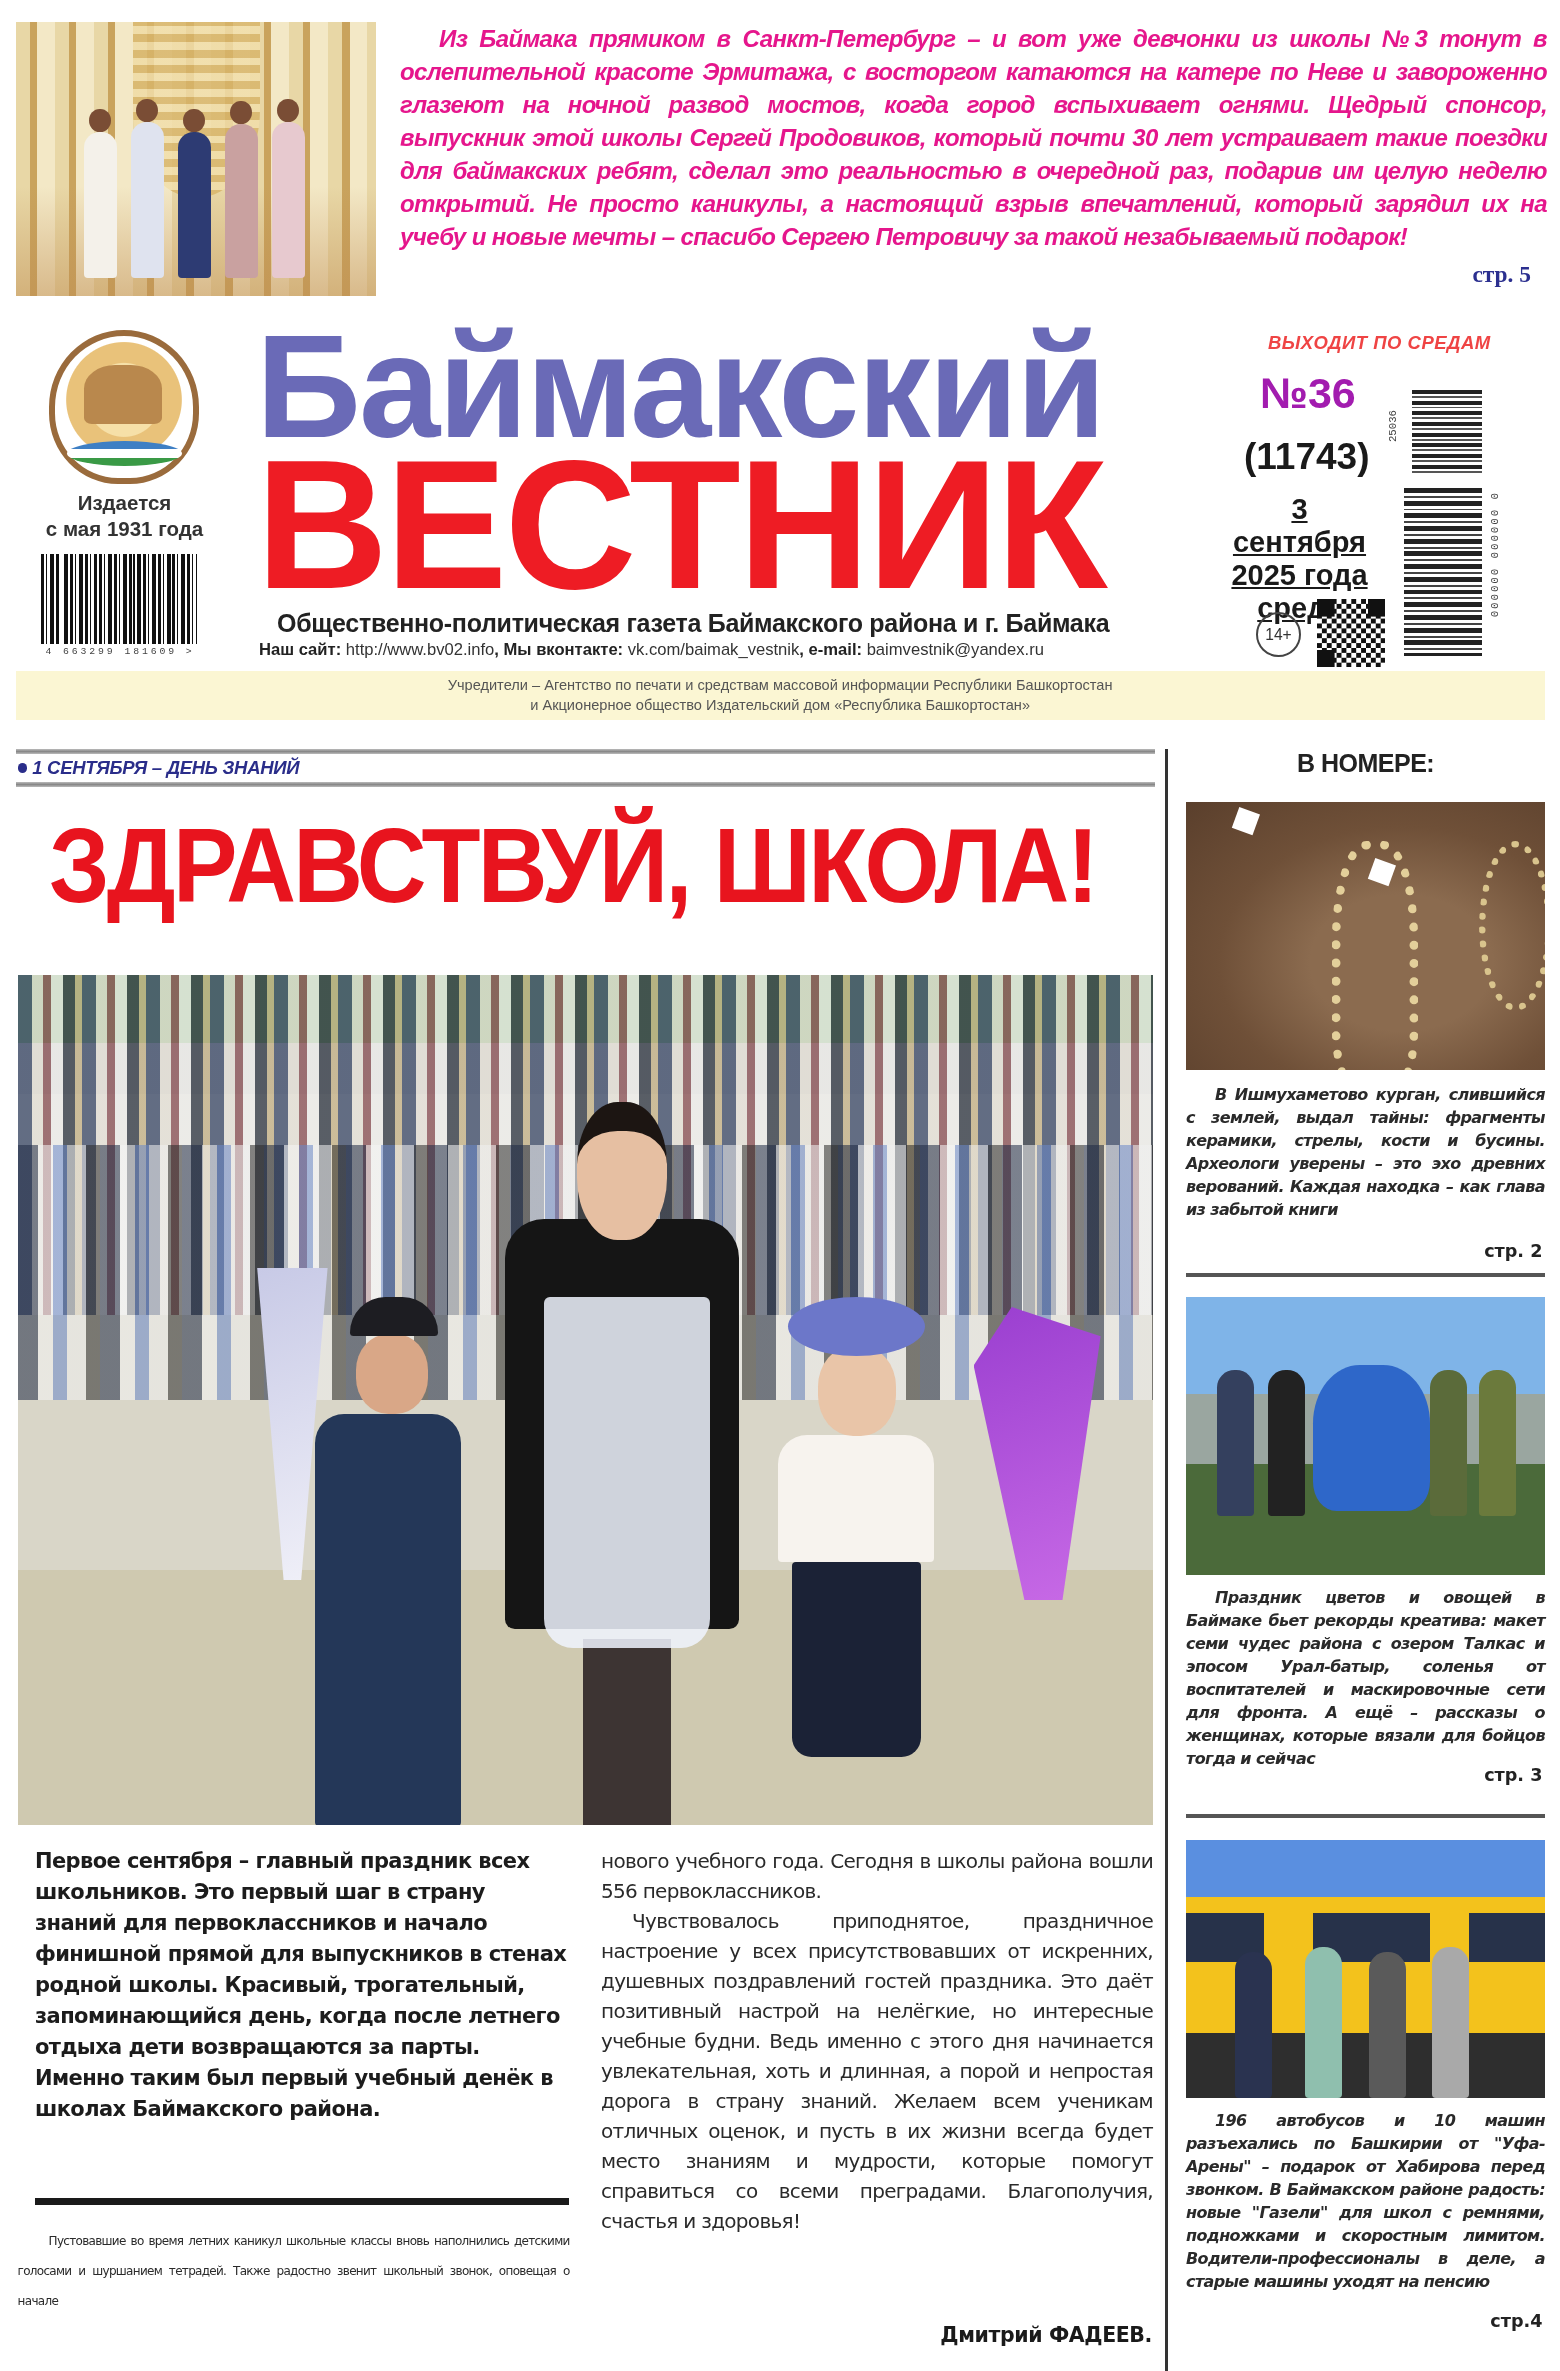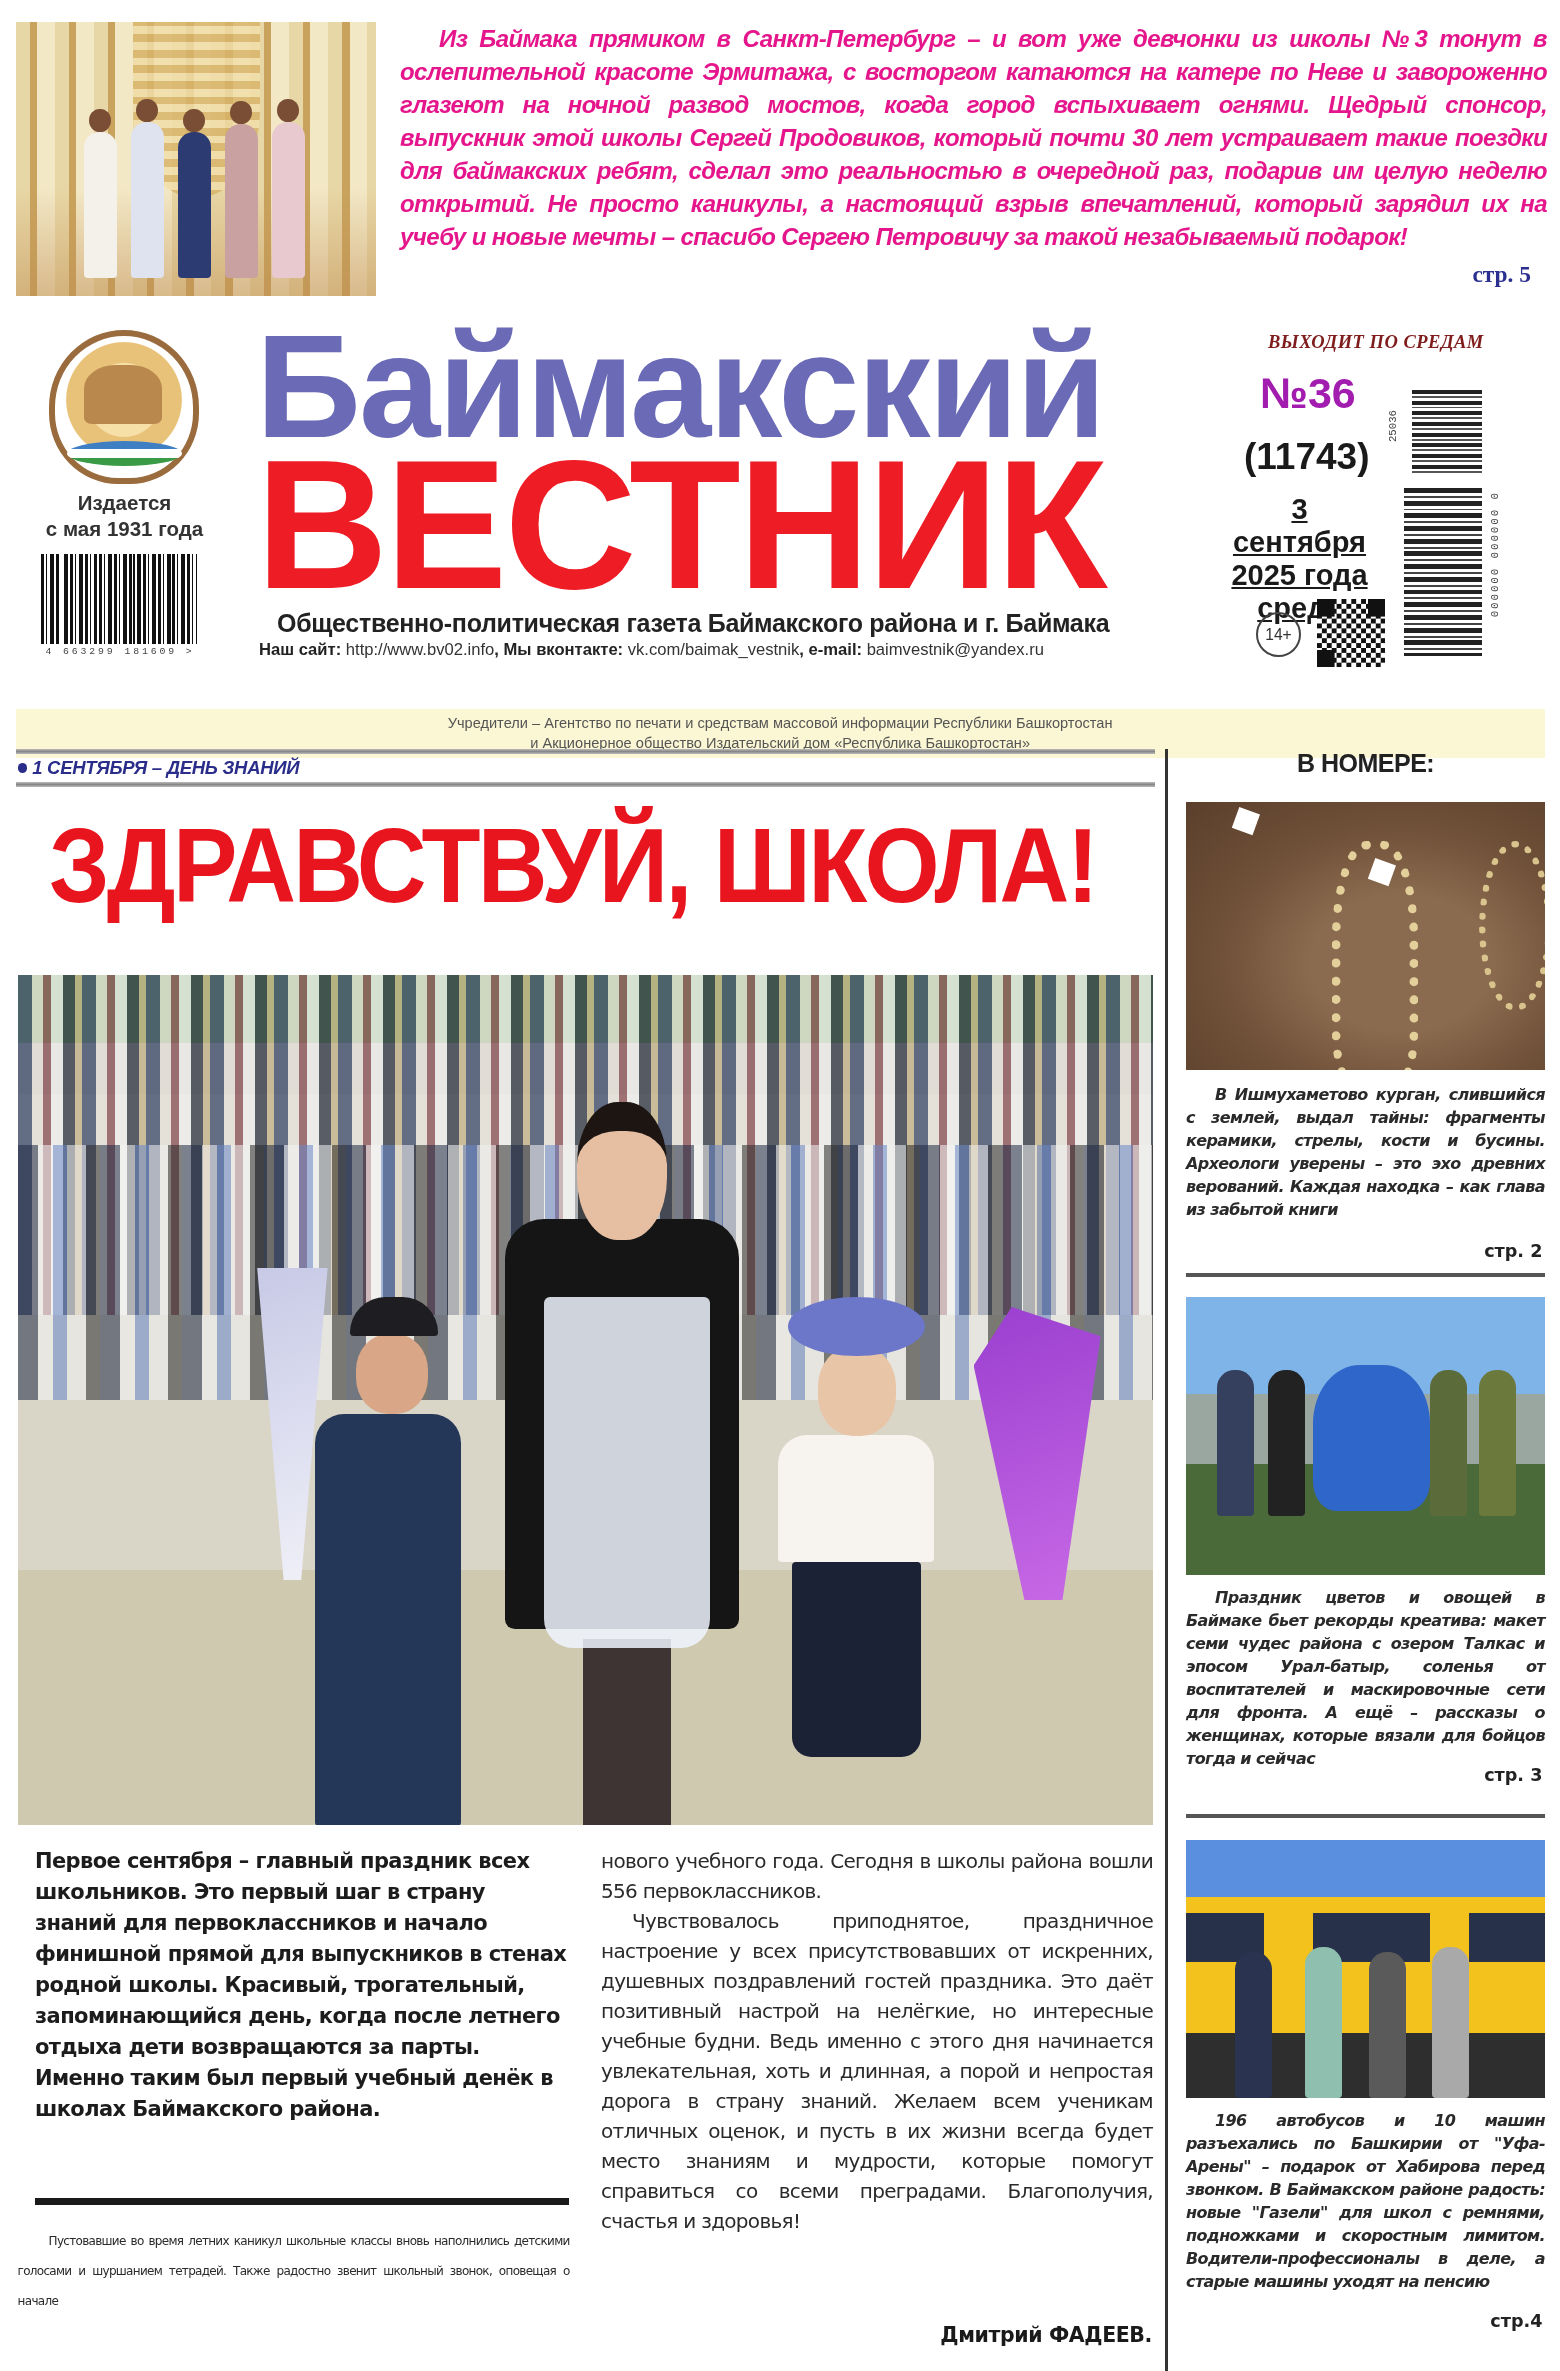--- a/index.html
+++ b/index.html
@@ -33,40 +33,40 @@
   .barcode-left-num { left:37px; top:646px; width:166px; font-size:9.8px; letter-spacing:2.9px; color:#444; font-family:"Liberation Mono", monospace; text-align:center; }
 
   .title1 { left:256px; top:314px; font-family:"Liberation Sans", sans-serif; font-weight:bold; color:#6a6ab7;
     font-size:146px; line-height:146px; letter-spacing:-2px; }
   .title2 { left:256px; top:437px; font-family:"Liberation Sans", sans-serif; font-weight:bold; color:#ee1c24;
     font-size:183px; line-height:176px; letter-spacing:-2.9px; }
   .subtitle { left:259px; top:609px; font-family:"Liberation Sans", sans-serif; font-weight:bold; font-size:25px; color:#222; letter-spacing:-0.3px;margin-left:18px; }
   .siteline { left:259px; top:640px; font-family:"Liberation Sans", sans-serif; font-size:16.6px; color:#333; }
   .siteline b { color:#222; }
 
-  .weekly { left:1268px; top:332px; font-family:Liberation Serif, serif; font-weight:bold; font-style:italic; font-size:18.5px; color:#7f1d1d; letter-spacing:0.5px; }
+  .weekly { left:1268px; top:332px; font-family:Liberation Sans, sans-serif; font-weight:bold; font-style:italic; font-size:18.5px; color:#ef4444; letter-spacing:0.5px; }
   .issue-no { left:1260px; top:369px; font-family:"Liberation Sans", sans-serif; font-weight:bold; font-size:43px; color:#a21caf; }
   .issue-total { left:1244px; top:436px; font-family:"Liberation Sans", sans-serif; font-weight:bold; font-size:37px; color:#1a1a1a; }
   .issue-date { left:1231px; top:493px; width:137px; text-align:center; font-family:"Liberation Sans", sans-serif; font-weight:bold; font-size:29px; line-height:33px; color:#1a1a1a;text-decoration:underline; }
   .age { left:1256px; top:612px; width:41px; height:41px; border:2px solid #444; border-radius:50%; text-align:center; line-height:41px; font-size:15.6px; color:#333; font-family:"Liberation Sans", sans-serif; }
   .qr { left:1317px; top:599px; width:68px; height:68px;
     background:
       linear-gradient(#111,#111) 0 0/17.6px 17.6px no-repeat,
       linear-gradient(#111,#111) 51px 0/17.6px 17.6px no-repeat,
       linear-gradient(#111,#111) 0 51px/17.6px 17.6px no-repeat,
       repeating-conic-gradient(#111 0 25%, #fff 0 50%) 0 0/9.8px 9.8px; }
   .barcode-r1 { left:1412px; top:390px; width:70px; height:84px;
     background:repeating-linear-gradient(180deg,#222 0 3.9px,#fff 3.9px 5.9px,#555 5.9px 7.8px,#fff 7.8px 10.7px); }
   .barcode-r2 { left:1404px; top:488px; width:78px; height:168px;
     background:repeating-linear-gradient(180deg,#222 0 4.9px,#fff 4.9px 7.8px,#444 7.8px 9.8px,#fff 9.8px 12.7px); }
   .barcode-r1-num { left:1387px; top:410px; font-size:10.7px; color:#444; writing-mode:vertical-rl; transform:rotate(180deg); font-family:"Liberation Mono", monospace; }
   .barcode-r2-num { left:1488px; top:493px; font-size:10.7px; color:#444; writing-mode:vertical-rl; font-family:"Liberation Mono", monospace; letter-spacing:2px; }
 
   .founders { left:15.6px; top:671px; width:1529px; height:49px; background:#fbf6d3; text-align:center;
-    font-family:"Liberation Sans", sans-serif; font-size:14.6px; line-height:20.5px; color:#555; padding-top:3.9px; box-sizing:border-box;margin-top:38px; }
+    font-family:"Liberation Sans", sans-serif; font-size:14.6px; line-height:20.5px; color:#555; padding-top:3.9px; box-sizing:border-box; }
 
   
   .rule-gray { height:4.9px; background:linear-gradient(180deg,#bbb,#888,#bbb); }
   .rule-top { left:15.6px; top:749px; width:1139px; }
   .rule-bottom { left:15.6px; top:782px; width:1139px; }
   .section-label { left:17.6px; top:757px; font-family:"Liberation Sans", sans-serif; font-weight:bold; font-style:italic; font-size:18.5px; color:#2a2d8a; letter-spacing:-0.3px; }
   .section-dot { display:inline-block; width:9.8px; height:9.8px; border-radius:50%; background:#2a2d8a; margin-right:4.9px; vertical-align:1px; }
   .in-issue { left:1297px; top:749px; font-family:"Liberation Sans", sans-serif; font-weight:bold; font-size:25px; color:#222; letter-spacing:-0.5px; }
   .vdivider { left:1165px; top:749px; width:2.9px; height:1623px; background:#333; }
 

